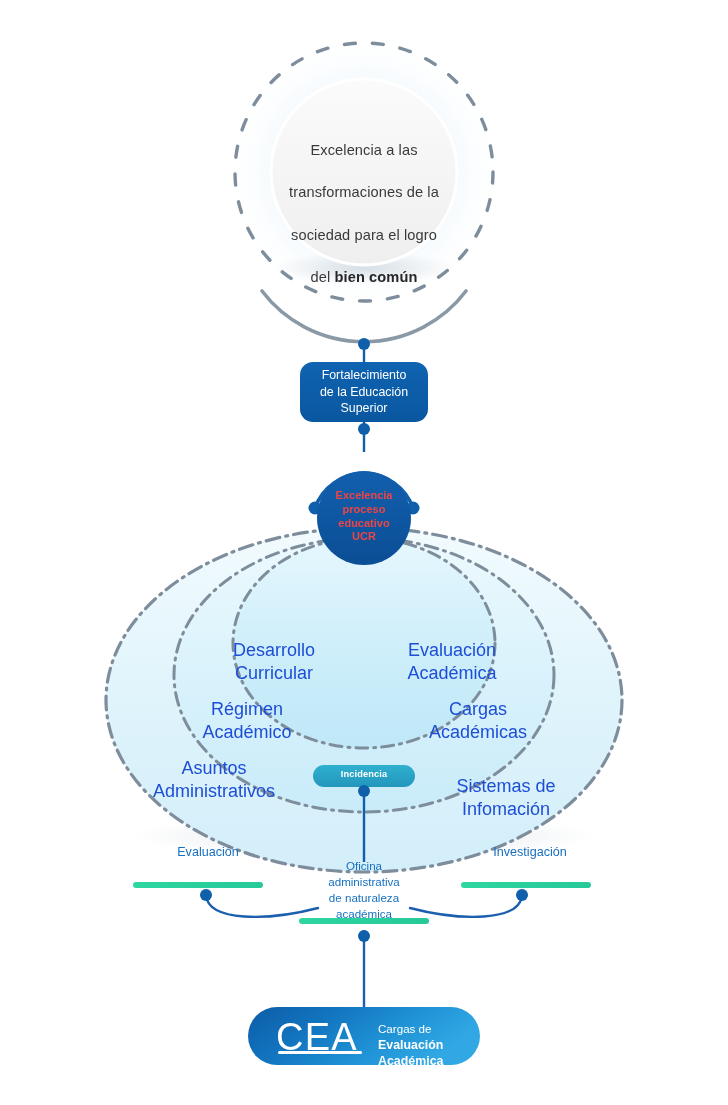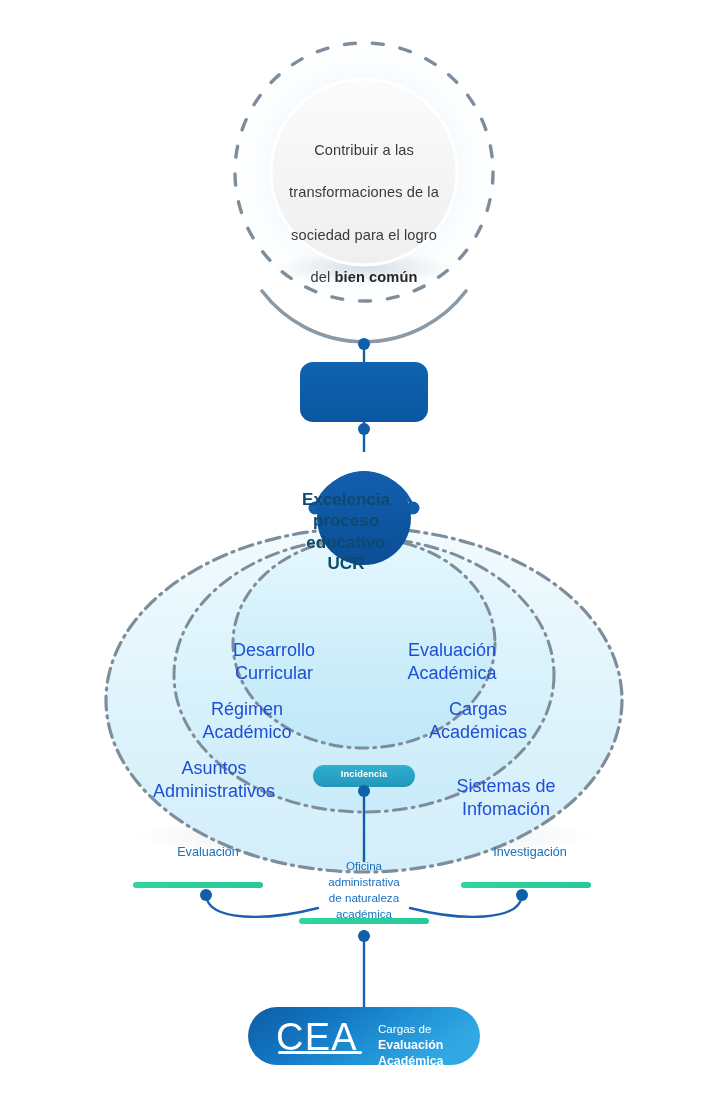--- a/index.html
+++ b/index.html
@@ -54,25 +54,25 @@
   #strengthening-label {
     left: 298px;
     top: 367px;
     width: 132px;
     color: #ffffff;
     font-size: 12.4px;
     line-height: 1.33;
   }
 
   #excellence-label {
-    left: 300px;
+    left: 318px;
     top: 489px;
     width: 92px;
-    color: #0c4a6e;
-    font-size: 17px;
+    color: #ef4444;
+    font-size: 11px;
     font-weight: bold;
     line-height: 1.25;
   }
 
   .ring-label {
     color: #1d4ed8;
     font-weight: normal;
     font-size: 18px;
     line-height: 1.3;
   }
@@ -260,26 +260,29 @@
     <path d="M 522 895 C 520 922 460 921 410 908" fill="none" stroke="#1b5fae" stroke-width="2.4" stroke-linecap="round"></path>
     <circle cx="522" cy="895" r="6" fill="#0f5fab"></circle>
 
     <line x1="364" y1="930" x2="364" y2="1008" stroke="#1b5fae" stroke-width="2.4"></line>
     <circle cx="364" cy="936" r="6" fill="#0f5fab"></circle>
 
     <rect x="248" y="1007" width="232" height="58" rx="29" ry="29" fill="url(#ceaGrad)"></rect>
   </svg>
 
   <div class="lbl" id="mission-text">
-    <span>Contribuir a las</span><br>
+    <span>Excelencia a las</span><br>
     <span>transformaciones de la</span><br>
     <span>sociedad para el logro</span><br>
     <span>del </span><span class="bold">bien común</span>
   </div>
 
+  <div class="lbl" id="strengthening-label">Fortalecimiento
+de la Educación
+Superior</div>
 
   <div class="lbl" id="excellence-label">Excelencia
 proceso
 educativo
 UCR</div>
 
   <div class="lbl ring-label" id="lbl-desarrollo">Desarrollo
 Curricular</div>
 
   <div class="lbl ring-label" id="lbl-evaluacion-a">Evaluación

